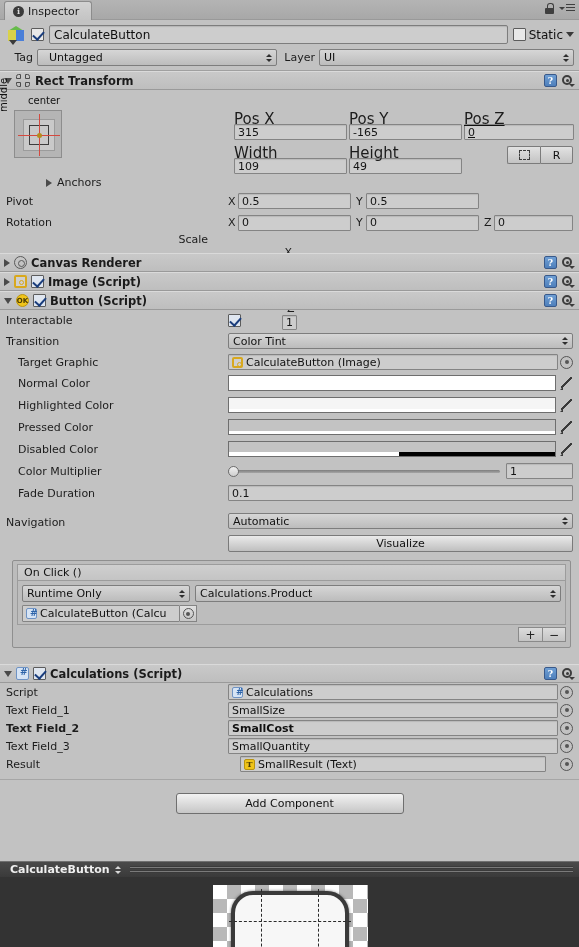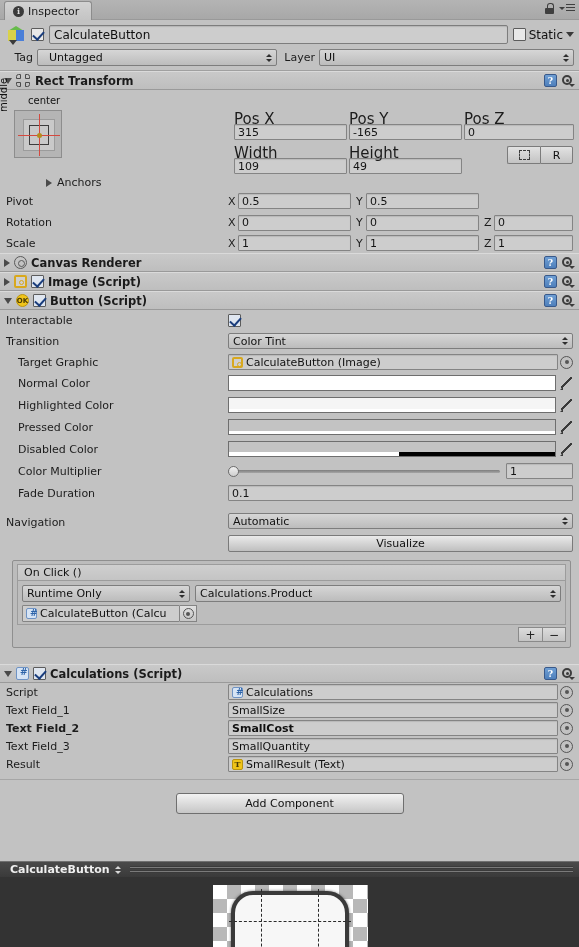--- a/index.html
+++ b/index.html
@@ -356,21 +356,21 @@
       <div class="field">
           <span>315</span>
         </div>
     </div>
     <div class="ftrio" style="left:349px;top:20px;width:113px;">
       <div class="f-head">Pos Y</div>
       <div class="field">
           <span>-165</span>
         </div>
     </div>
-    <div class="ftrio" style="left:464px;top:20px;width:110px;">
+    <div class="ftrio" style="left:464px;top:20px;width:110px;text-decoration:underline;">
       <div class="f-head">Pos Z</div>
       <div class="field">
           <span>0</span>
         </div>
     </div>
 
     <div class="ftrio" style="left:234px;top:54px;width:113px;">
       <div class="f-head">Width</div>
       <div class="field">
           <span>109</span>
@@ -419,21 +419,21 @@
     <span class="lbl-sm" style="width:10px;margin-left:5px;">Y</span>
     <span class="field" style="width:113px;">
         <span>0</span>
       </span>
     <span class="lbl-sm" style="width:10px;margin-left:5px;">Z</span>
     <span class="field" style="flex:1;">
         <span>0</span>
       </span>
   </div>
 
-  <div class="row" style="height:20px;">
+  <div class="row" style="height:20px;flex-direction:column;">
     <span class="lab">Scale</span>
     <span class="lbl-sm" style="width:10px;">X</span>
     <span class="field" style="width:113px;">
         <span>1</span>
       </span>
     <span class="lbl-sm" style="width:10px;margin-left:5px;">Y</span>
     <span class="field" style="width:113px;">
         <span>1</span>
       </span>
     <span class="lbl-sm" style="width:10px;margin-left:5px;">Z</span>
@@ -666,21 +666,21 @@
     </span>
     <span class="target-dot"></span>
   </div>
   <div class="row" style="height:18px;">
     <span class="lab">Text Field_3</span>
     <span class="objfield" style="flex:1;">
       <span>SmallQuantity</span>
     </span>
     <span class="target-dot"></span>
   </div>
-  <div class="row" style="height:18px;">
+  <div class="row" style="height:18px;gap:12px;">
     <span class="lab">Result</span>
     <span class="objfield" style="flex:1;">
       <span class="t-ico" style="width:11px;height:11px;font-size:8px;">T</span>
       <span>SmallResult (Text)</span>
     </span>
     <span class="target-dot"></span>
   </div>
 
   <div class="addcomp-wrap" style="margin-top:6px;">
     <div class="addcomp">

